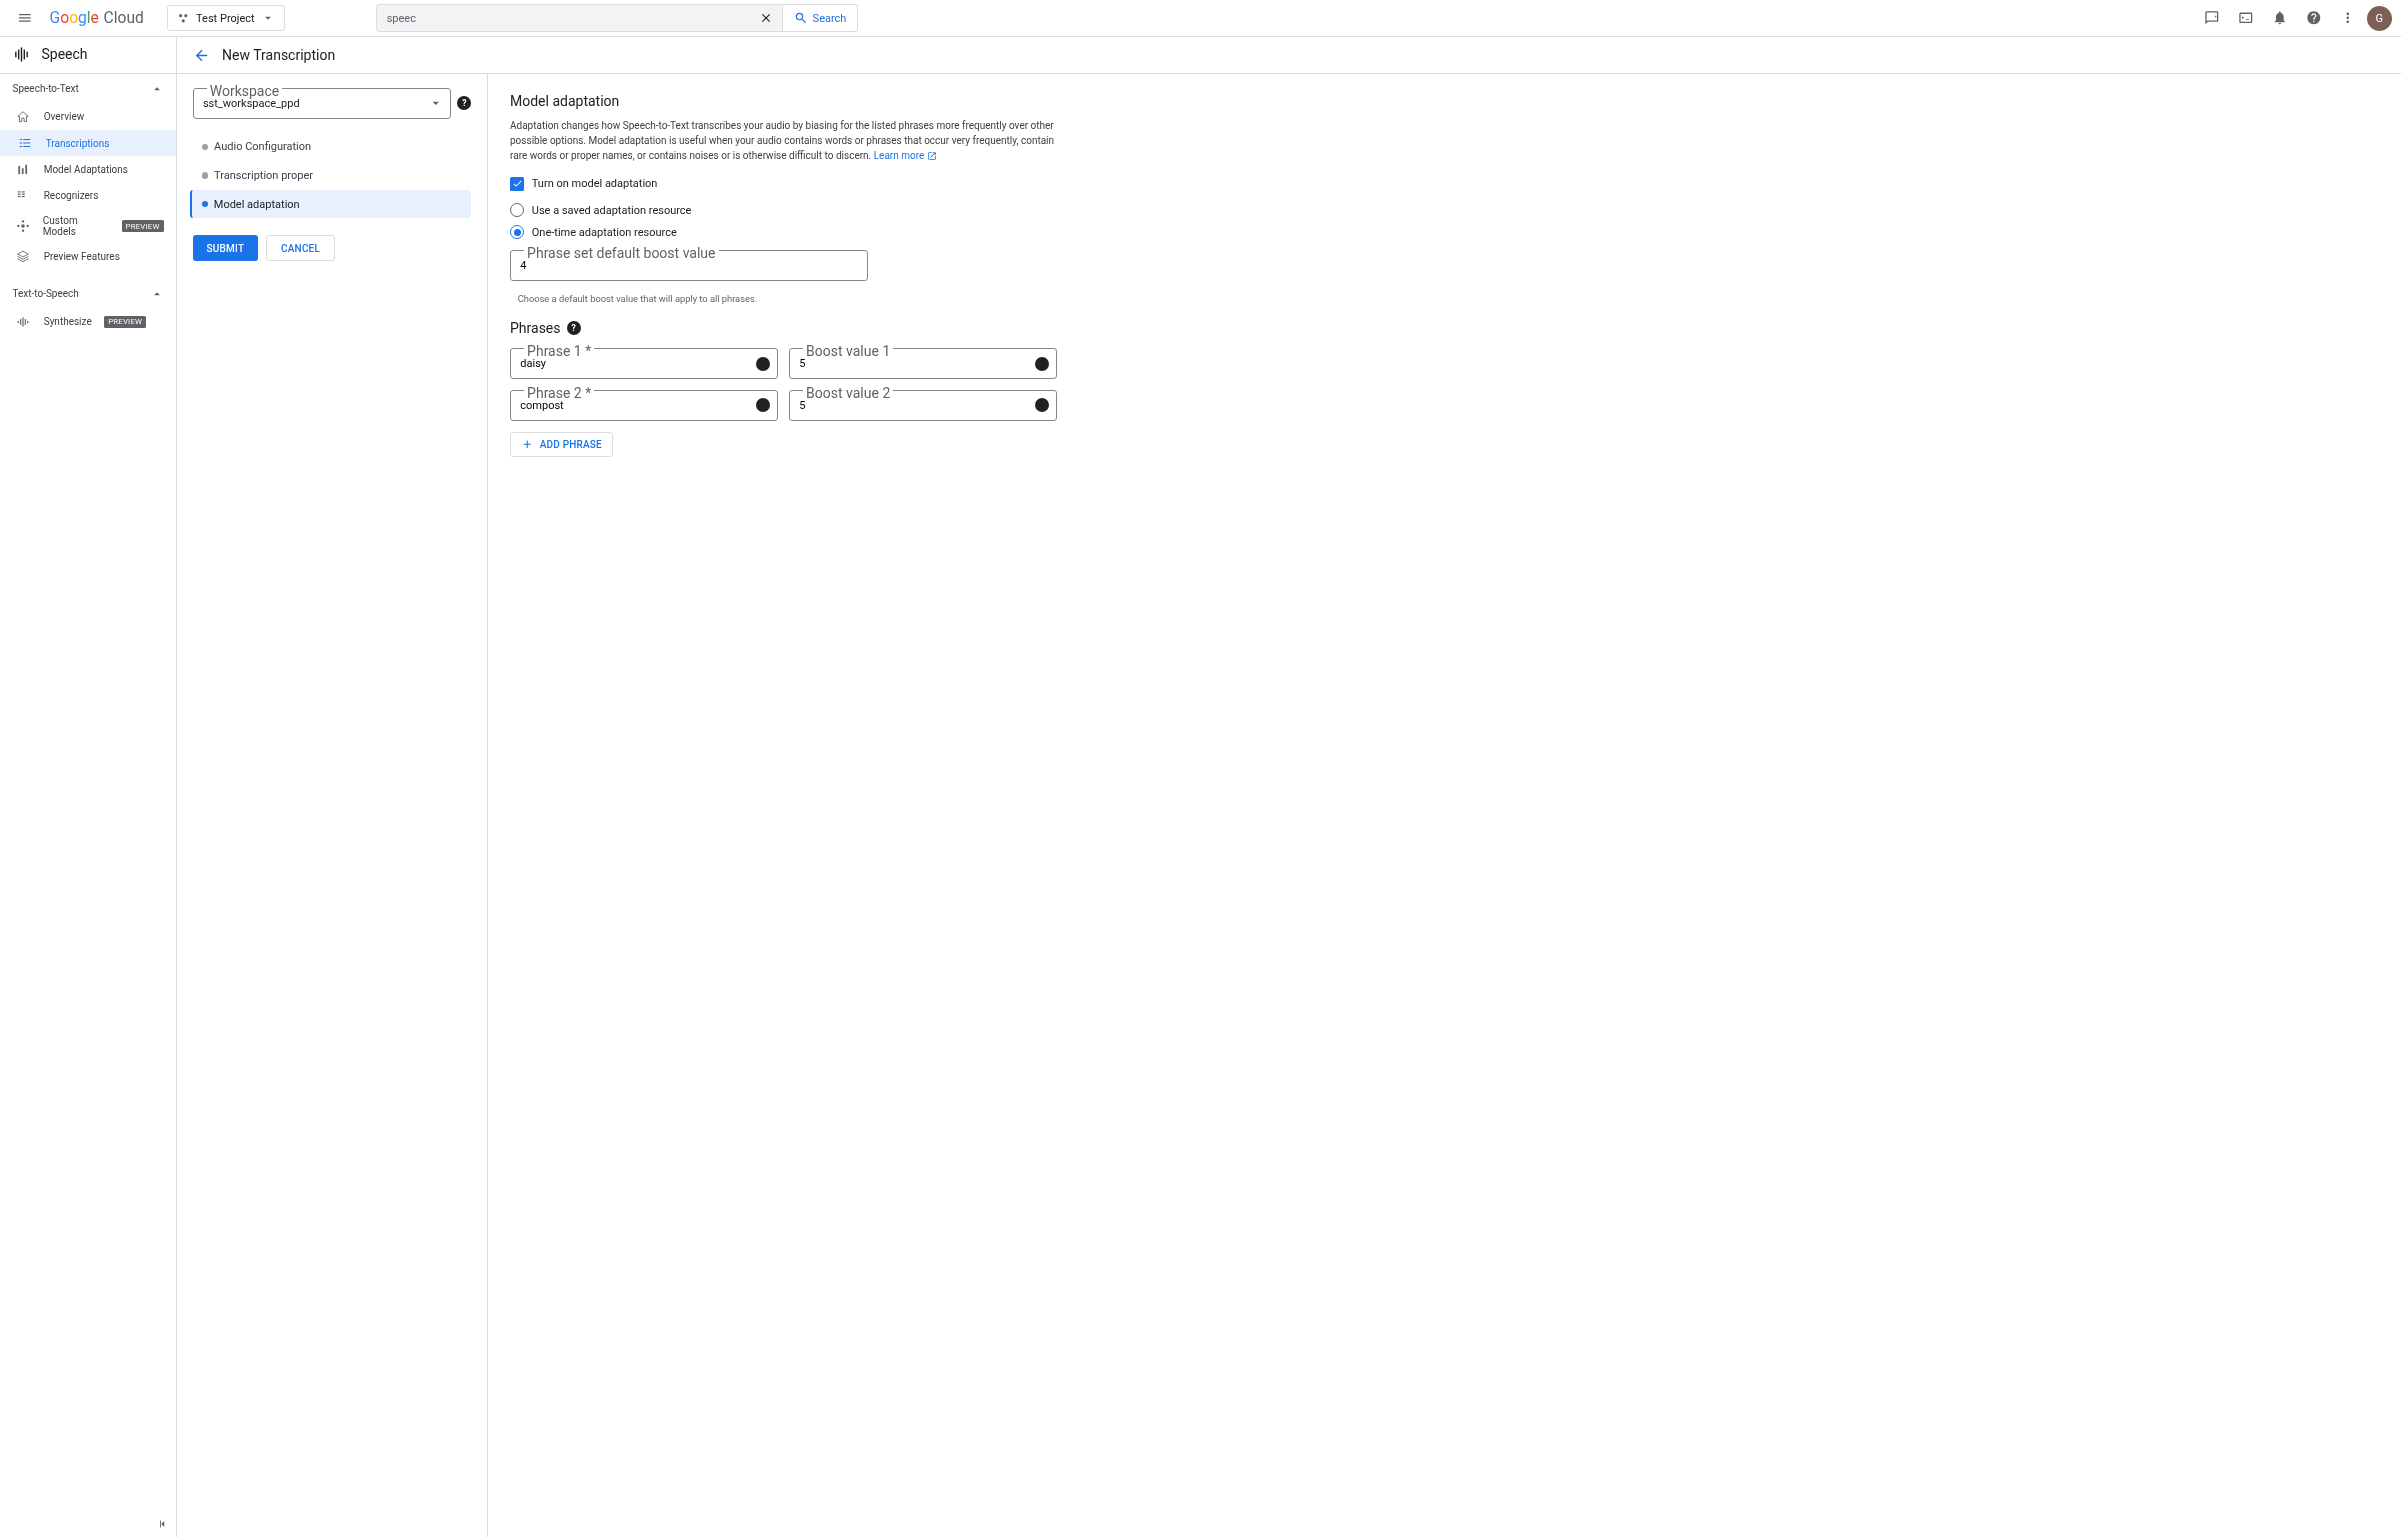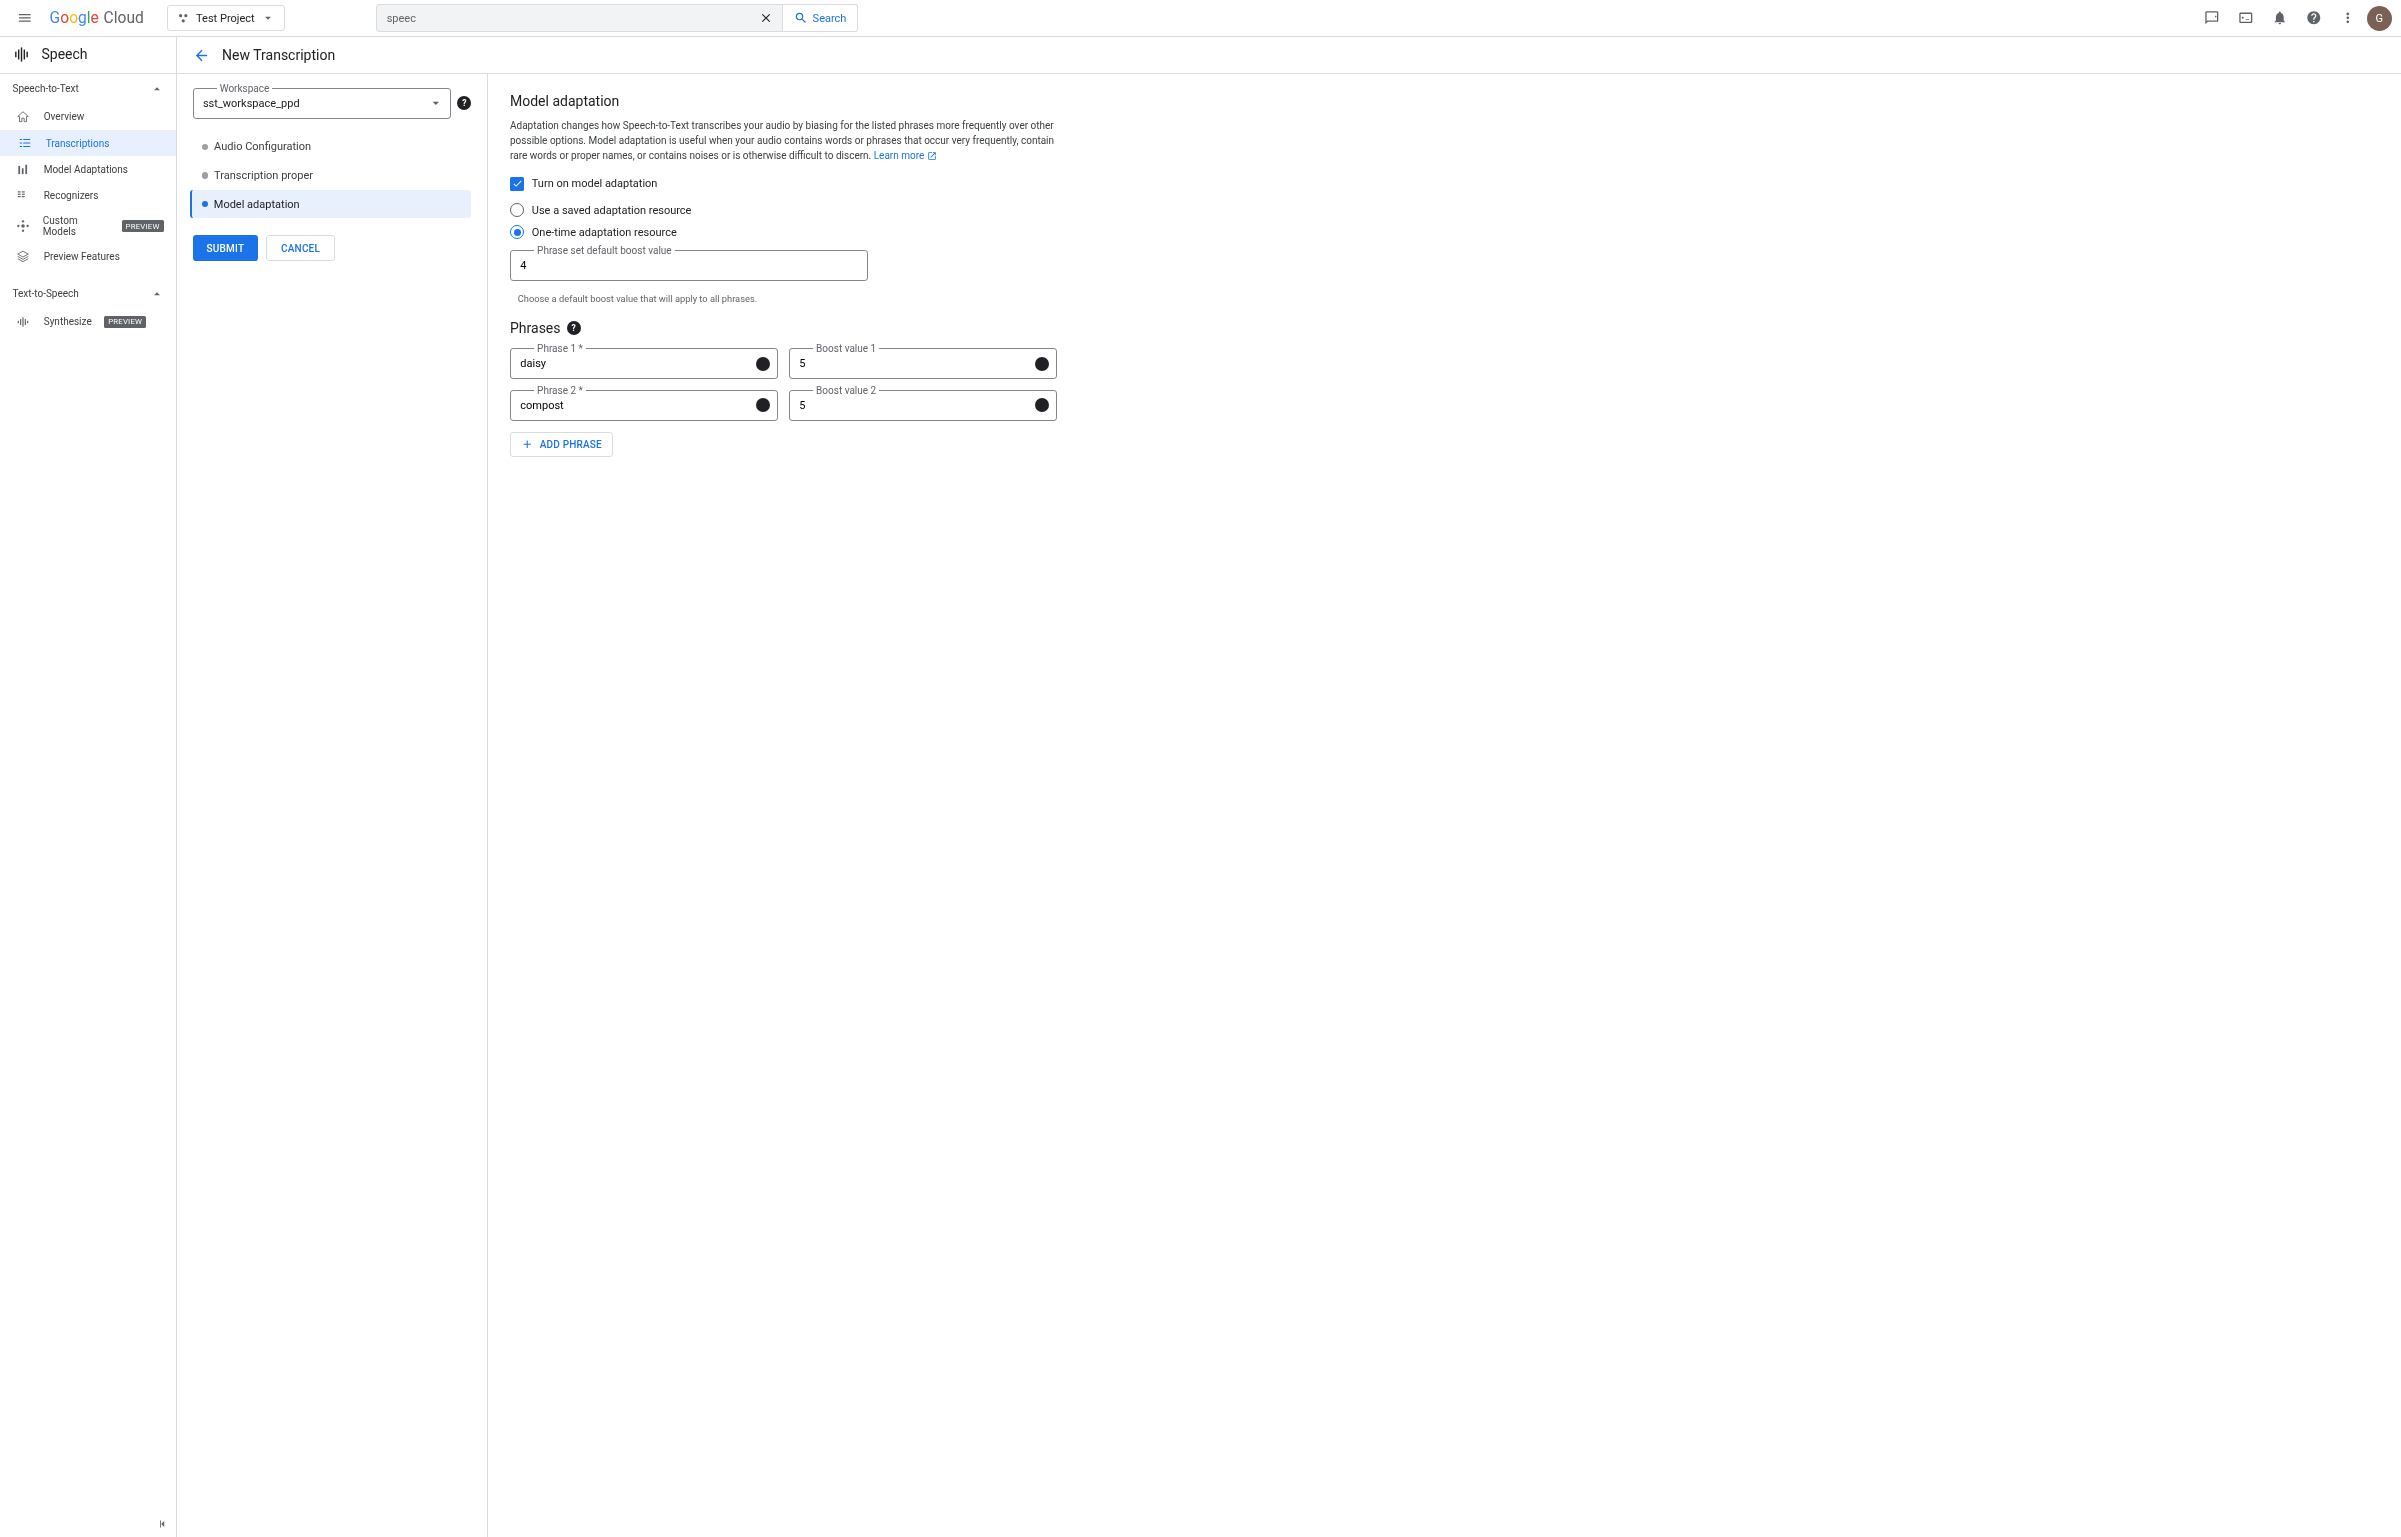--- a/index.html
+++ b/index.html
@@ -37,21 +37,21 @@
 .content { flex:1; display:flex; flex-direction:column; overflow:hidden;}
 .content-header { display:flex; align-items:center; gap:12.5px; padding:9.3px 15.6px; border-bottom:0.8px solid #dadce0; height:37px;}
 .back-btn { color:#1a73e8; cursor:pointer; display:flex; align-items:center;}
 .content-header h1 { font-size:14px; font-weight:400;}
 .content-body { flex:1; display:flex; overflow:auto;}
 .left-panel { width:311px; border-right:0.8px solid #dadce0; padding:14px 15.6px;}
 .right-panel { flex:1; padding:18.7px 22px; max-width:591px;}
 
 
 .form-field { position:relative; margin-bottom:12.5px;}
-.form-field label { position:absolute; top:-5.4px; left:24px; background:#fff; padding:0 3.1px; font-size:10px; color:#5f6368;}
+.form-field label { position:absolute; top:-5.4px; left:14px; background:#fff; padding:0 3.1px; font-size:14px; color:#5f6368;}
 .form-field .input-like { border:0.8px solid #80868b; border-radius:3.1px; padding:7.8px 28px 7.8px 9.3px; display:flex; align-items:center; min-height:30px; font-size:11px;}
 .form-field input.text { width:100%; border:none; outline:none; font-size:11px;}
 .form-field .trail-icon { position:absolute; right:7.8px; top:50%; transform:translateY(-50%); color:#202124; cursor:pointer;}
 .help-circle { width:14px; height:14px; border-radius:50%; background:#202124; color:#fff; display:inline-flex; align-items:center; justify-content:center; font-size:8.6px; font-weight:bold; cursor:pointer;}
 .field-help-outside { margin-left:6.2px; display:inline-flex;}
 
 
 .stepper { margin:14px 0 17px;}
 .step { display:flex; align-items:center; gap:6px; padding:7.8px 9.3px; cursor:pointer; font-size:11px; color:#3c4043; border-radius:3.1px;}
 .step .dot { width:6.2px; height:6.2px; border-radius:50%; background:#9aa0a6;}

